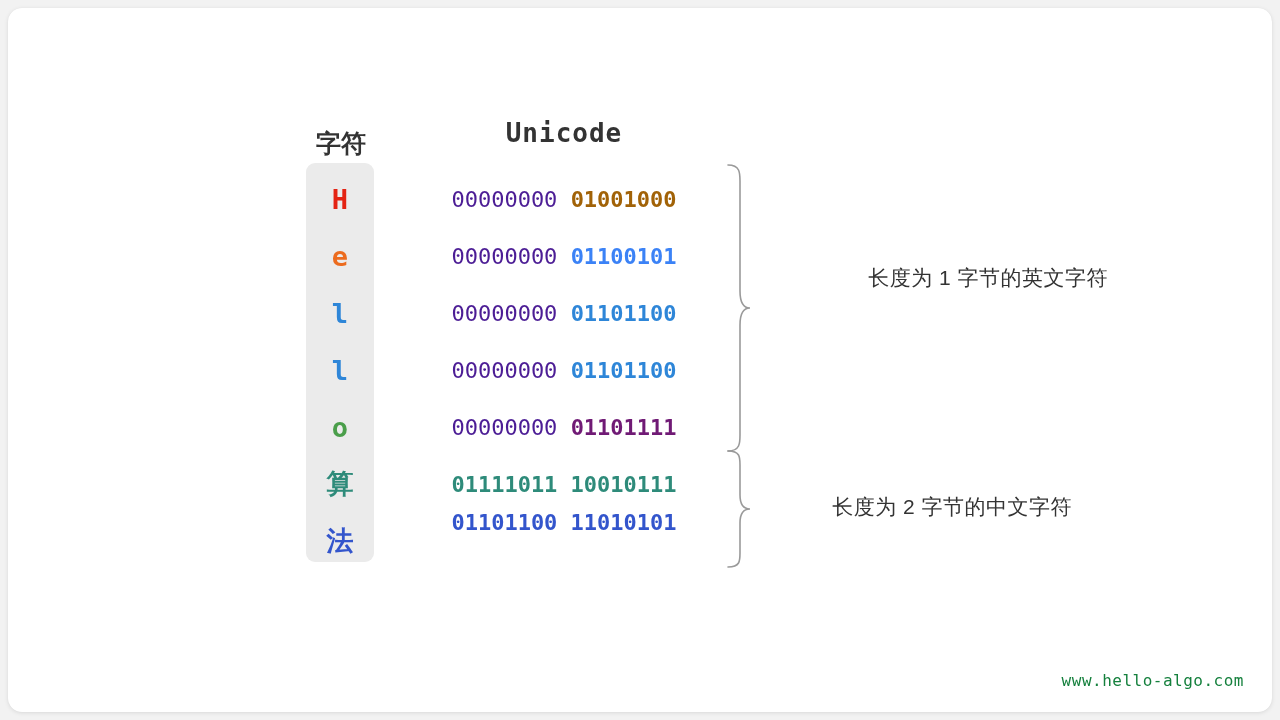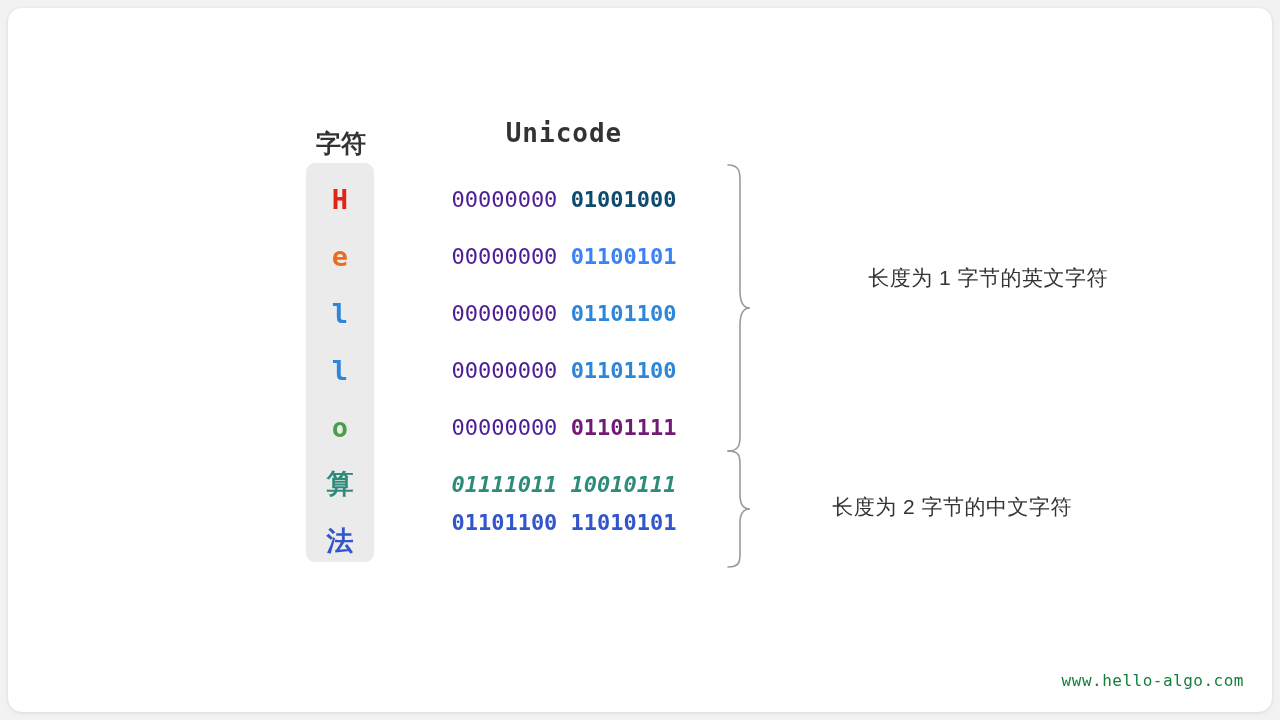--- a/index.html
+++ b/index.html
@@ -162,31 +162,31 @@
   <div id="figure">
 
     <div class="col-header" id="header-char">字符</div>
 
     <div class="col-header" id="header-unicode">Unicode</div>
 
     <div id="char-column"></div>
 
     <div id="rows-container">
         <div class="char-cell char-latin" style="top: 163px; color: rgb(228, 35, 19);">H</div>
-        <div class="bits-cell" style="top: 163px;"><span class="bits-high">00000000</span> <span class="bits-low" style="color: #0c4a6e; text-align: center;">01001000</span></div>
+        <div class="bits-cell" style="top: 163px;"><span class="bits-high">00000000</span> <span class="bits-low" style="color: #a16207; text-align: center;">01001000</span></div>
         <div class="char-cell char-latin" style="top: 220px; color: rgb(236, 107, 30);">e</div>
         <div class="bits-cell" style="top: 220px;"><span class="bits-high">00000000</span> <span class="bits-low" style="color: #3b82f6;">01100101</span></div>
         <div class="char-cell char-latin" style="top: 277px; color: rgb(46, 134, 216);">l</div>
         <div class="bits-cell" style="top: 277px;"><span class="bits-high">00000000</span> <span class="bits-low" style="color: rgb(46, 134, 216);">01101100</span></div>
         <div class="char-cell char-latin" style="top: 334px; color: rgb(46, 134, 216);">l</div>
         <div class="bits-cell" style="top: 334px;"><span class="bits-high">00000000</span> <span class="bits-low" style="color: rgb(46, 134, 216);">01101100</span></div>
         <div class="char-cell char-latin" style="top: 391px; color: rgb(74, 158, 74);">o</div>
         <div class="bits-cell" style="top: 391px;"><span class="bits-high">00000000</span> <span class="bits-low" style="color: #701a75;">01101111</span></div>
         <div class="char-cell char-cjk" style="top: 448px; color: rgb(46, 139, 122);">算</div>
-        <div class="bits-cell" style="top: 448px; font-style: italic;"><span class="bits-low" style="color: rgb(46, 139, 122);">01111011 10010111</span></div>
+        <div class="bits-cell" style="top: 448px;"><span class="bits-low" style="color: rgb(46, 139, 122);">01111011 10010111</span></div>
         <div class="char-cell char-cjk" style="top: 505px; color: rgb(51, 85, 204);">法</div>
         <div class="bits-cell" style="top: 486px;"><span class="bits-low" style="color: rgb(51, 85, 204);">01101100 11010101</span></div>
       </div>
 
     <svg class="brace" id="brace-ascii" width="34" height="290" viewBox="0 0 34 290" fill="none">
       <path d="M2 2 C14 2 14 10 14 18 L14 128 C14 140 18 145 24 145 C18 145 14 150 14 162 L14 272 C14 280 14 288 2 288" stroke="#9a9a9a" stroke-width="1.6" fill="none" stroke-linecap="round"></path>
     </svg>
 
     <svg class="brace" id="brace-cjk" width="34" height="120" viewBox="0 0 34 120" fill="none">
       <path d="M2 2 C14 2 14 8 14 16 L14 46 C14 56 18 60 24 60 C18 60 14 64 14 74 L14 104 C14 112 14 118 2 118" stroke="#9a9a9a" stroke-width="1.6" fill="none" stroke-linecap="round"></path>

